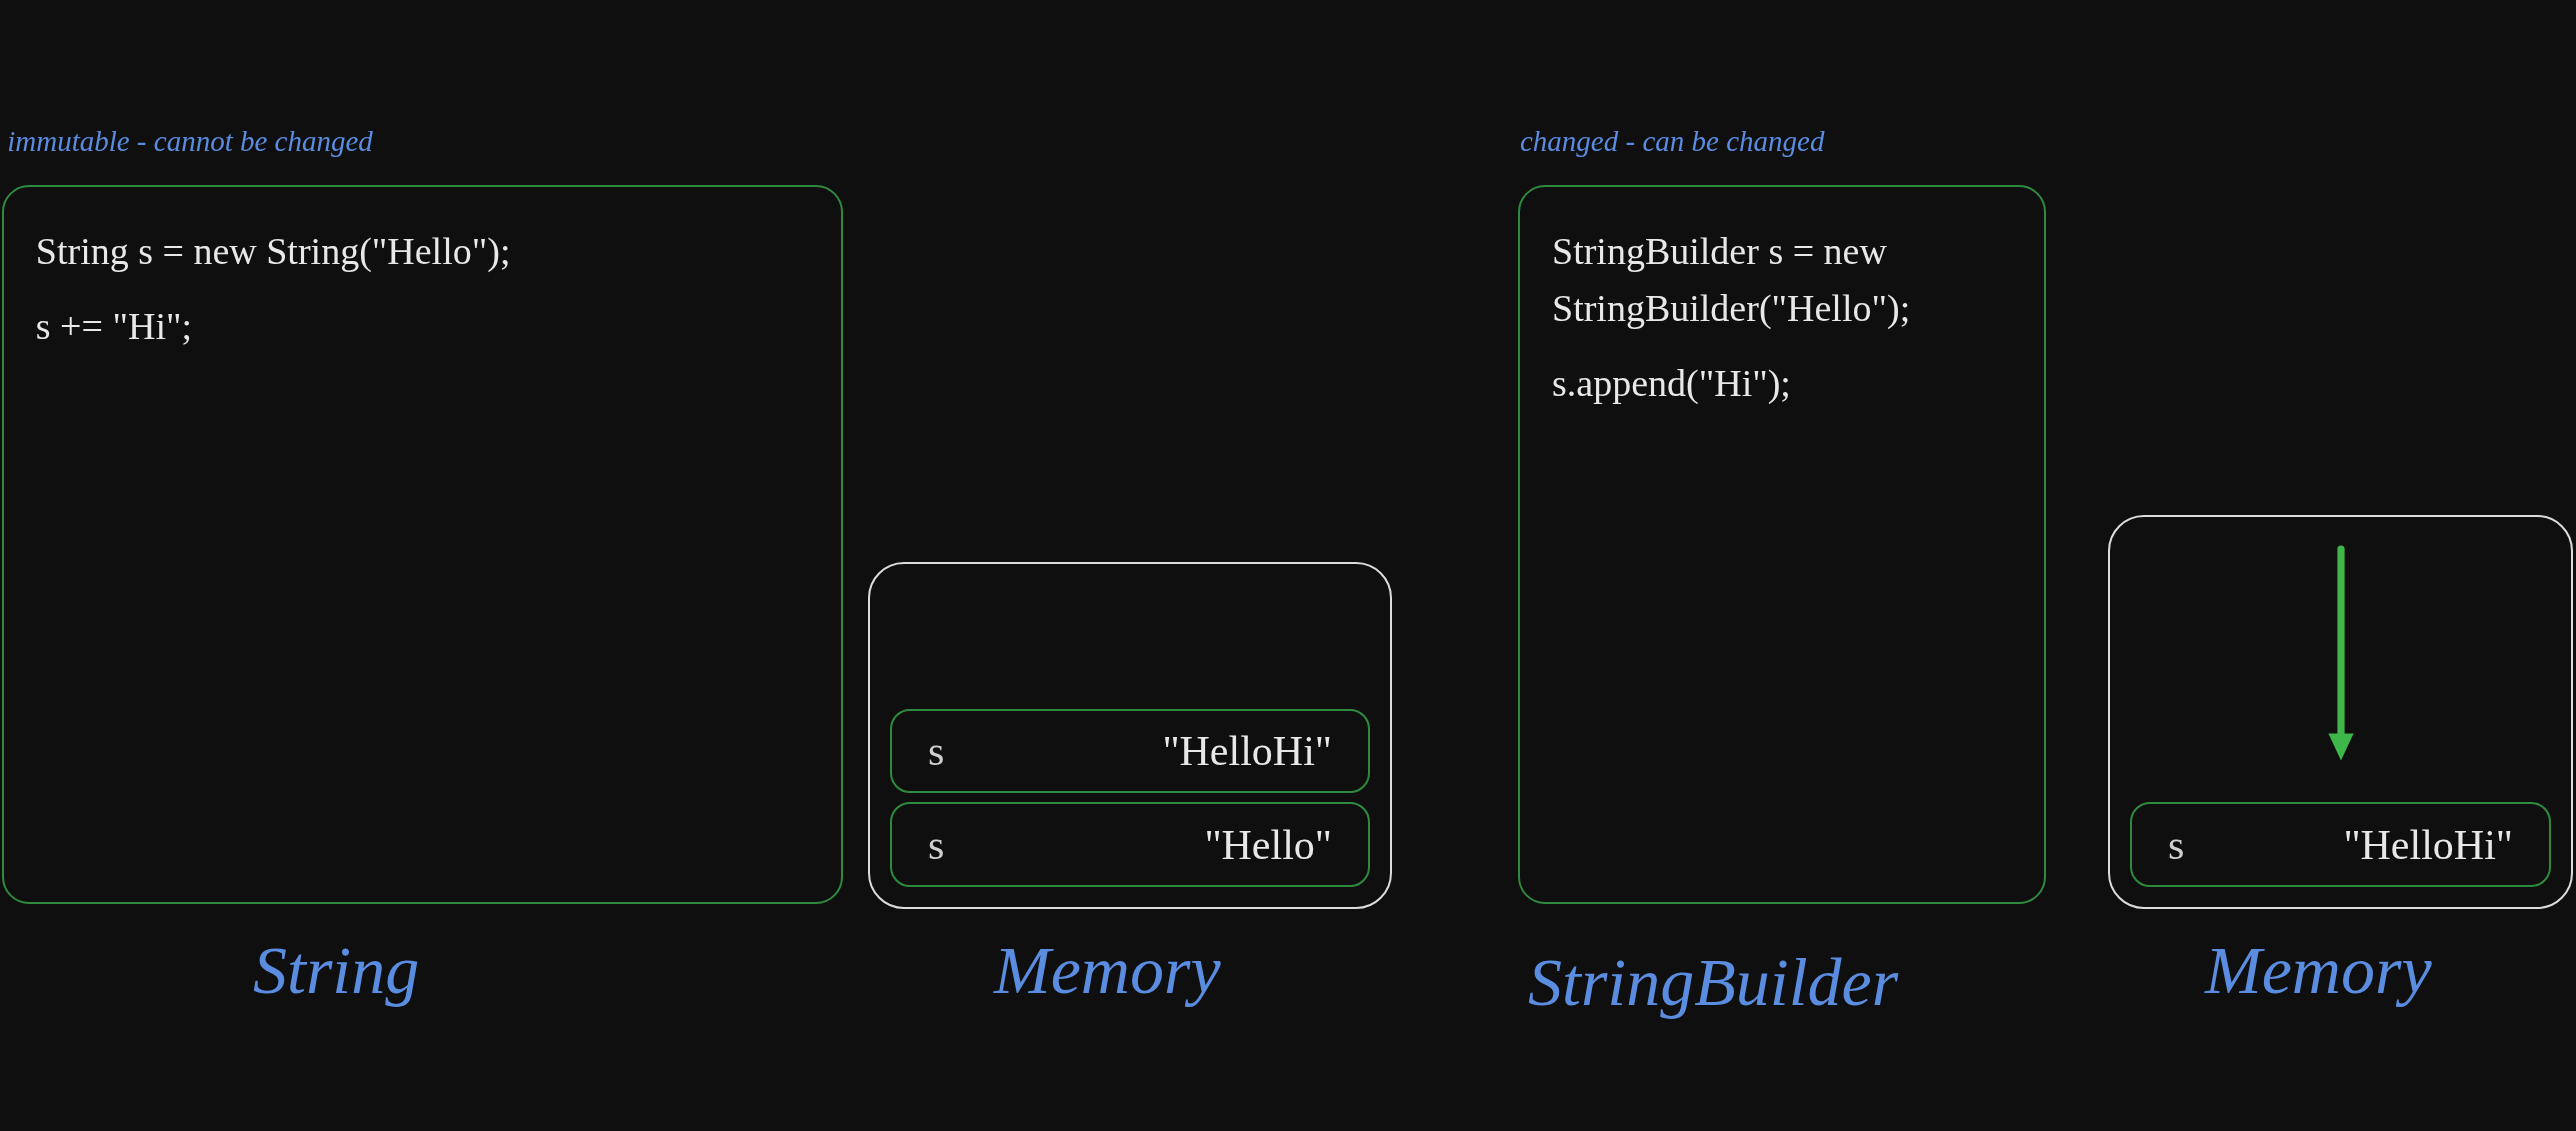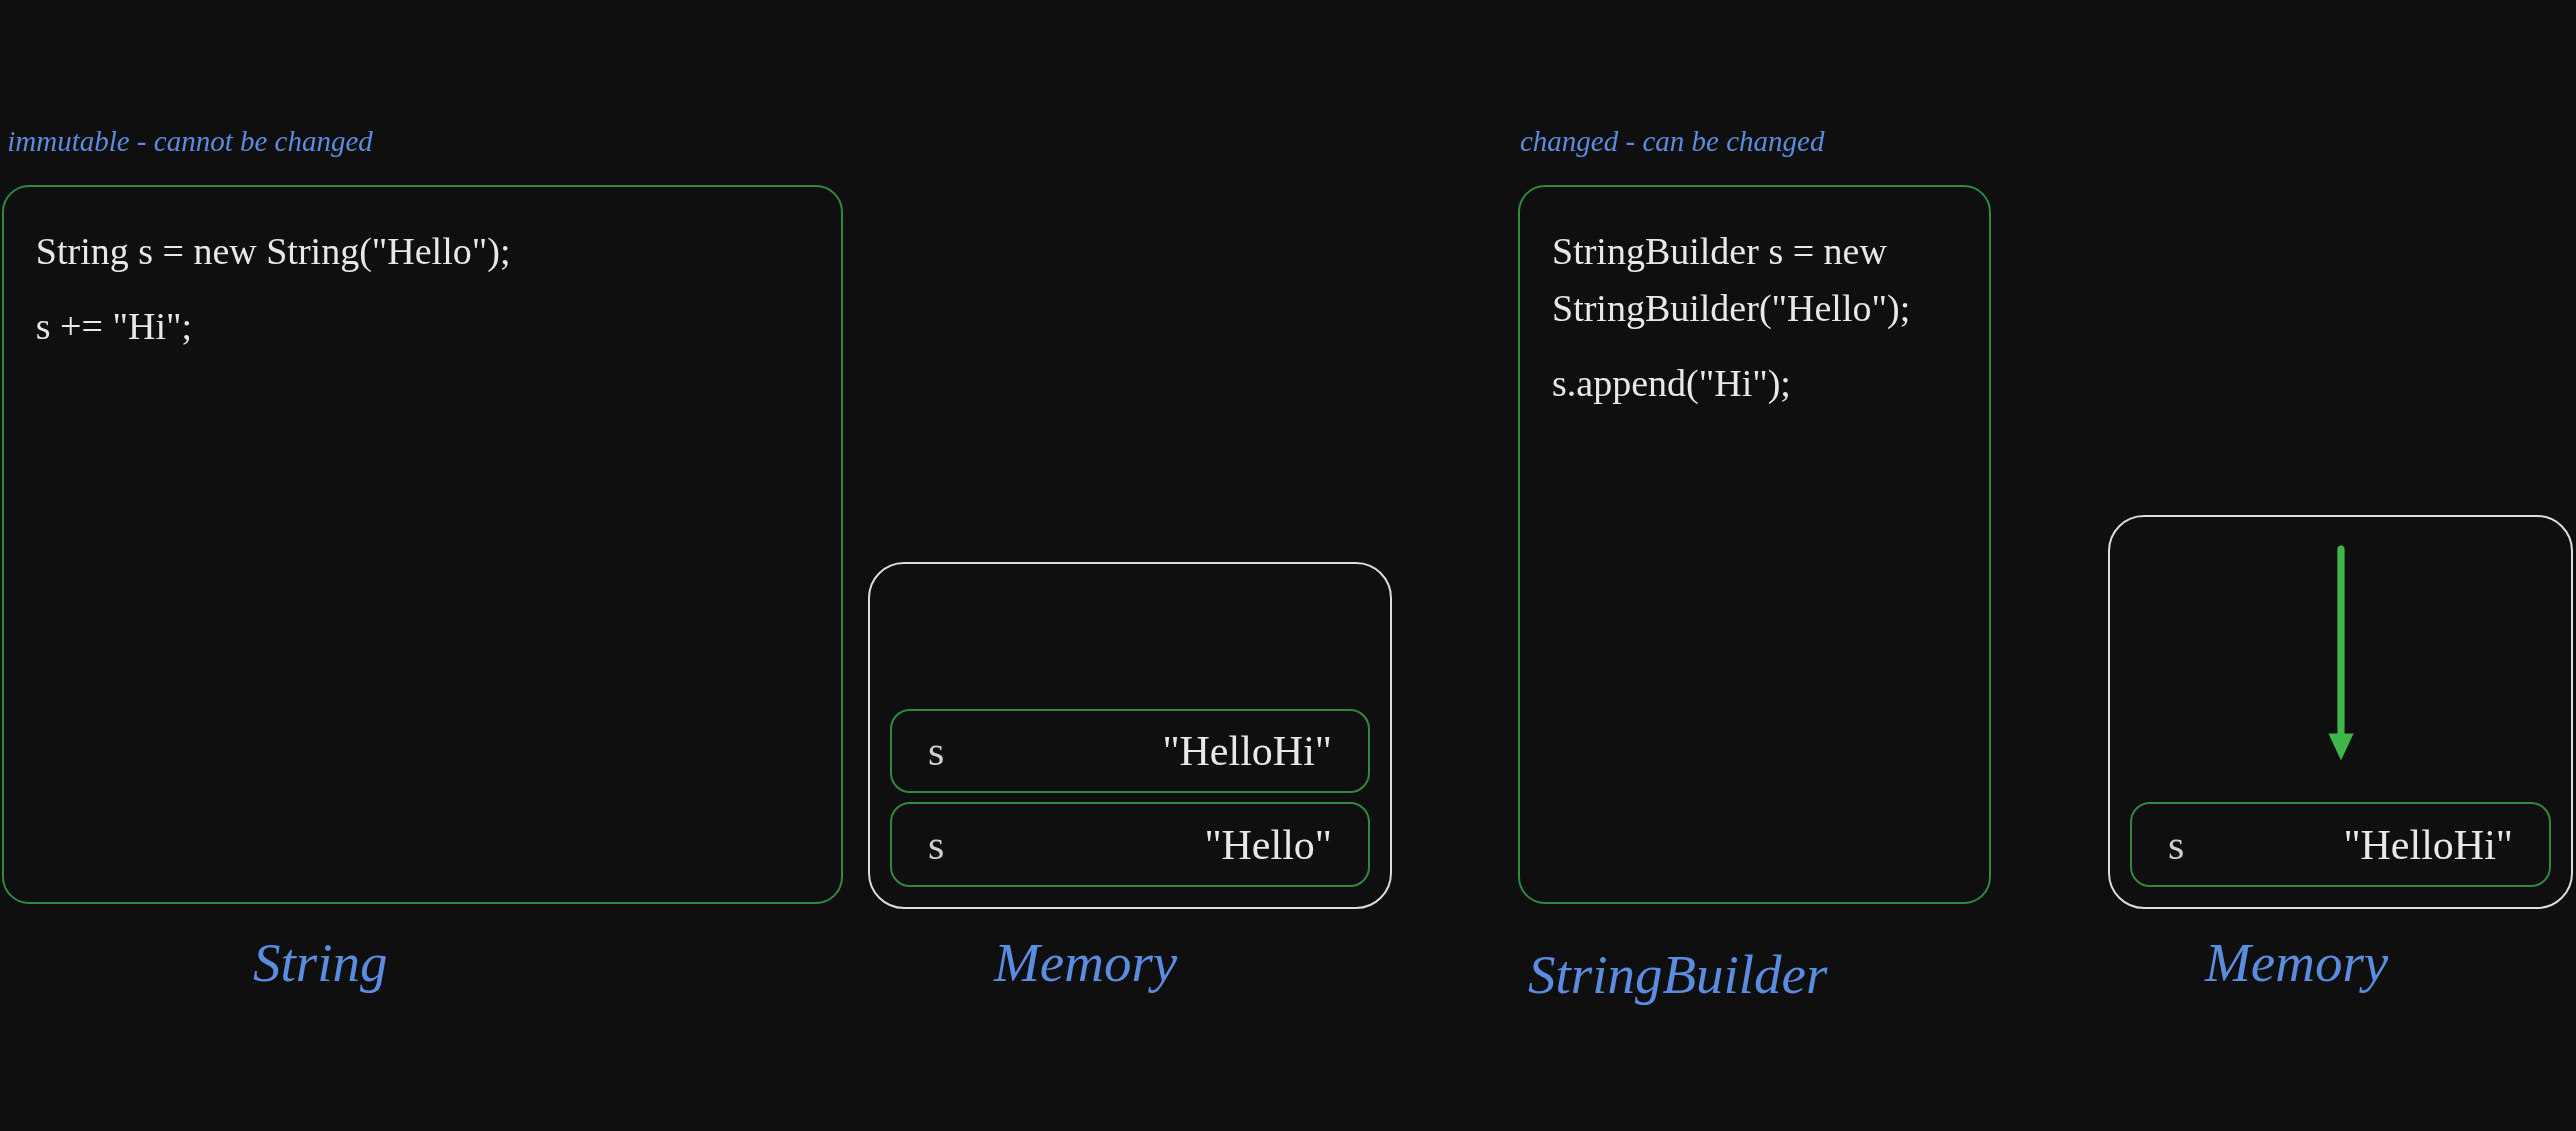--- a/index.html
+++ b/index.html
@@ -44,21 +44,21 @@
     padding: 16.3px 36px;
     font-size: 42px;
     color: #cfcfcf;
     margin-top: 9px;
   }
   .mem-cell .var { color: #cfcfcf; }
   .mem-cell .val { color: #e8e8e8; }
   .bottom-label {
     position: absolute;
     color: #5a8ce0;
-    font-size: 55px;
+    font-size: 68px;
     font-style: italic;
   }
   .arrow {
     position: absolute;
     color: #3fb64a;
   }
 </style>
 </head>
 <body>
 
@@ -78,21 +78,21 @@
     <span class="var">s</span>
     <span class="val">"Hello"</span>
   </div>
 </div>
 
 <div class="bottom-label" style="left:253px; top:931px;">String</div>
 <div class="bottom-label" style="left:994px; top:931px;">Memory</div>
 
 <div class="caption" style="left:1520px; top:125px;">changed - can be changed</div>
 
-<div class="code-box" style="left:1518px; top:185px; width:473px; height:719px;">
+<div class="code-box" style="left:1518px; top:185px; width:528px; height:719px;">
   <div class="code-line" style="margin-bottom:0;">StringBuilder s = new</div>
   <div class="code-line">StringBuilder("Hello");</div>
   <div class="code-line" style="margin-top:18px;">s.append("Hi");</div>
 </div>
 
 <div class="mem-box" style="left:2108px; top:515px; width:465px; height:394px; display:flex; flex-direction:column; justify-content:flex-end;">
   <svg class="arrow" viewBox="0 0 40 240" width="36" height="217" style="position:absolute; left:50%; top:27px; transform:translateX(-50%);">
     <line x1="20" y1="5" x2="20" y2="220" stroke="#3fb64a" stroke-width="8" stroke-linecap="round"></line>
     <polygon points="20,240 6,210 34,210" fill="#3fb64a"></polygon>
   </svg>

